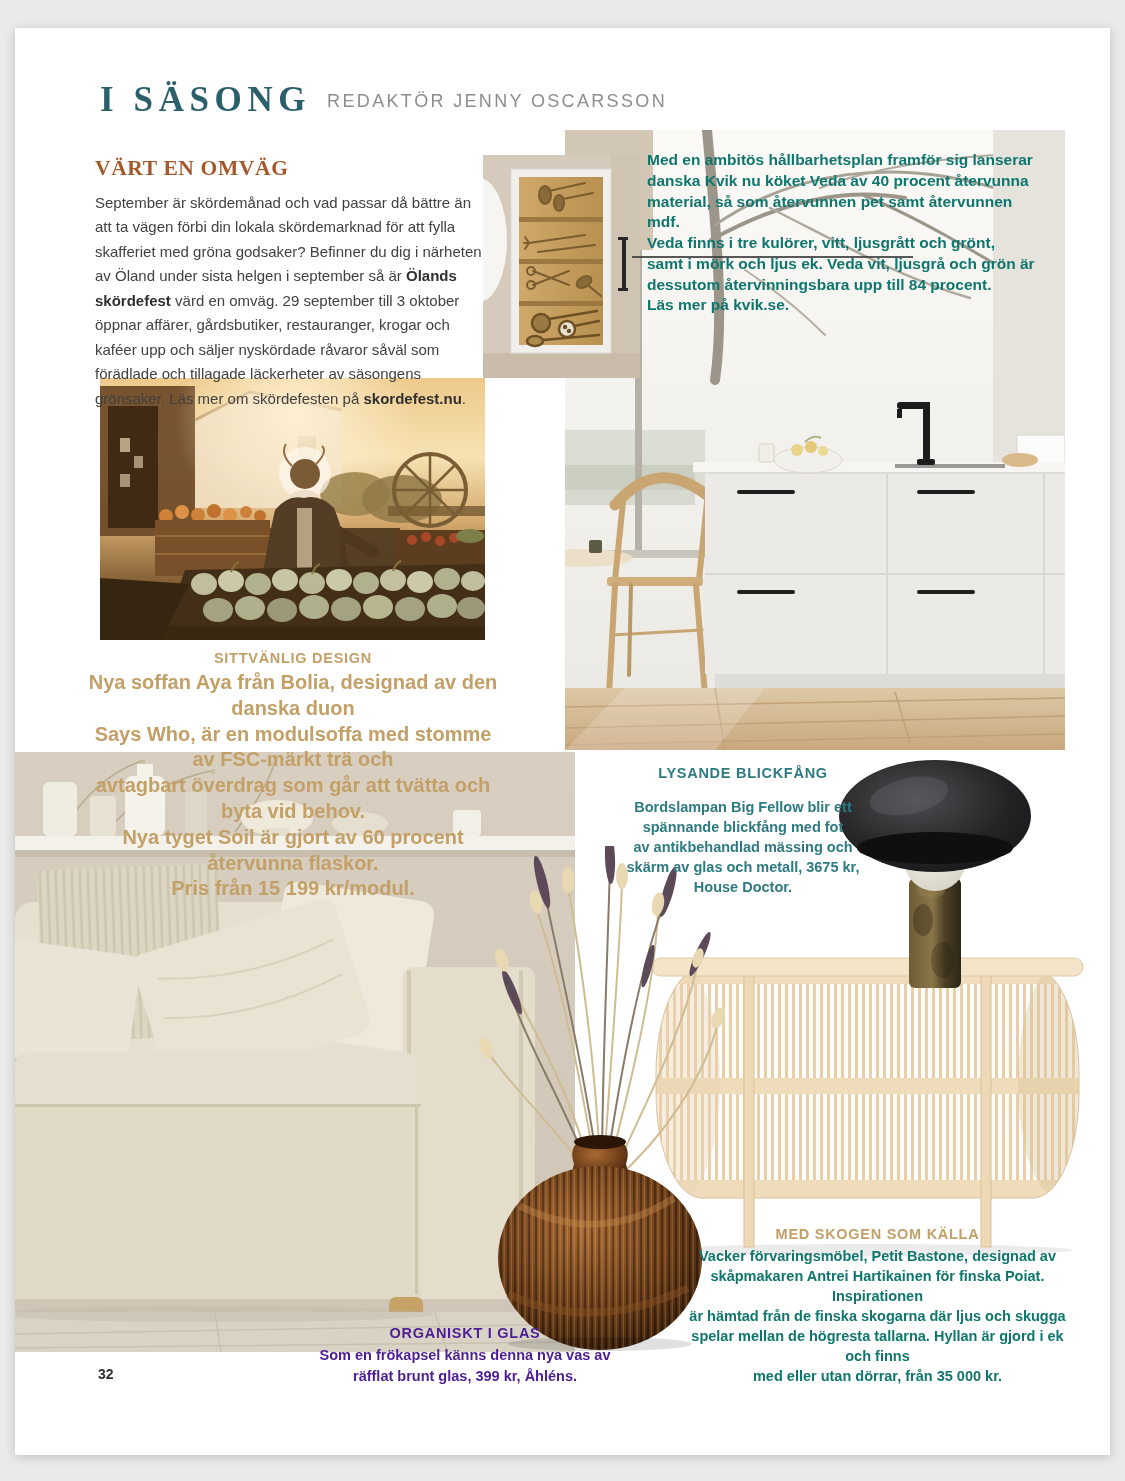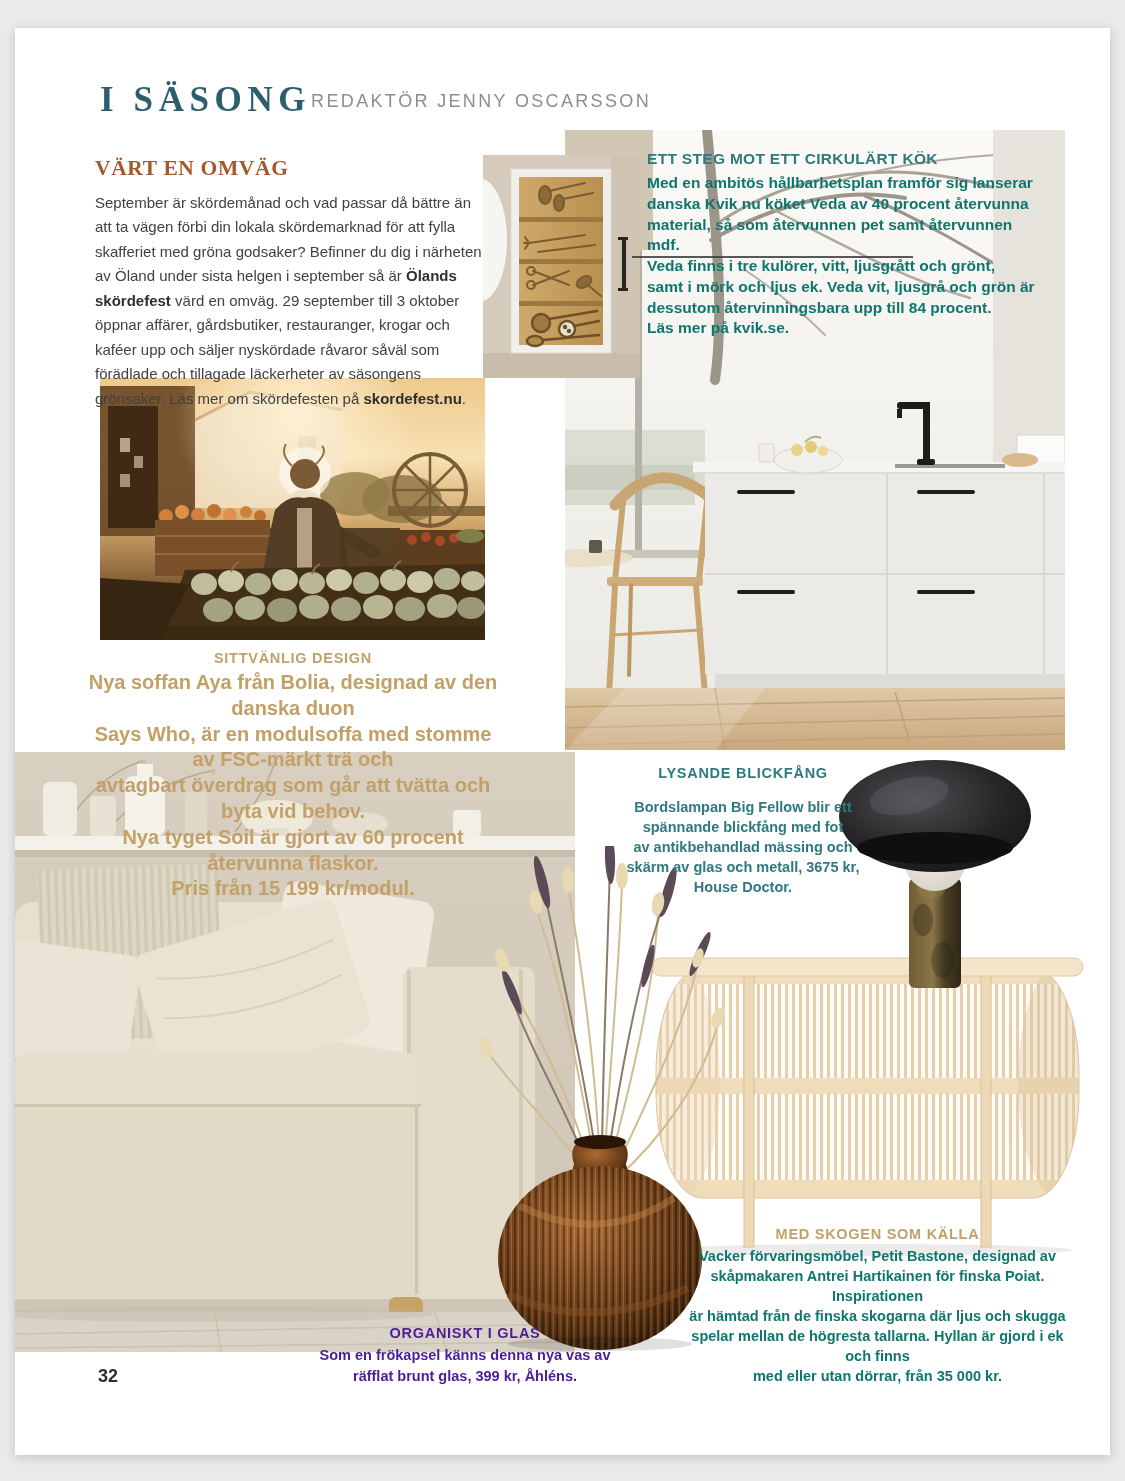--- a/index.html
+++ b/index.html
@@ -4,21 +4,21 @@
 <style>
   html,body{margin:0;padding:0;background:#eaeaea;}
   .stage{position:relative;width:1125px;height:1481px;background:#eaeaea;overflow:hidden;
          font-family:"Liberation Sans",sans-serif;}
   .page{position:absolute;left:15px;top:28px;width:1095px;height:1427px;background:#ffffff;
         box-shadow:0 2px 10px rgba(0,0,0,.18);}
   .abs{position:absolute;}
   svg{display:block;}
 
   
-  .masthead{left:85px;top:54px;display:flex;align-items:flex-end;gap:0;}
+  .masthead{left:85px;top:54px;display:flex;align-items:flex-end;gap:16px;}
   .mast-title{font-family:"Liberation Serif",serif;font-size:35px;font-weight:600;
               letter-spacing:.16em;color:#2b5f6b;line-height:1;}
   .mast-editor{font-size:18px;color:#8d8d8d;letter-spacing:.13em;padding-bottom:5px;}
 
   
   .cap{text-align:center;}
   .cap-h{font-weight:700;font-size:14.5px;letter-spacing:.05em;margin:0 0 4px 0;}
   .cap-b{font-weight:700;font-size:14.5px;line-height:1.27;white-space:pre-line;margin:0;}
   .tan{color:#c2a068;}
   .teal{color:#2e7a81;}
@@ -40,21 +40,21 @@
 
   .sittvanlig{left:73px;top:622px;width:410px;}
   .sittvanlig .cap-b{font-size:20px;line-height:1.29;}
   .lysande{left:593px;top:737px;width:270px;}
   .lysande .cap-b{font-size:14.5px;line-height:1.38;margin-top:16px;}
   .skogen{left:670px;top:1198px;width:385px;}
   .skogen .cap-b{font-size:14.5px;line-height:1.38;}
   .organiskt{left:285px;top:1297px;width:330px;}
   .organiskt .cap-b{font-size:14.5px;line-height:1.42;}
 
-  .pagenum{left:83px;top:1338px;font-size:18px;font-weight:700;color:#2e2e2e;}
+  .pagenum{left:83px;top:1338px;font-size:14px;font-weight:700;color:#2e2e2e;}
 </style>
 </head>
 <body>
 
 <div class="stage">
   <div class="page">
 
     <svg class="abs" style="left:550px;top:102px;" width="500" height="620" viewBox="0 0 500 620">
       <defs>
         <linearGradient id="kwall" x1="0" y1="0" x2="0" y2="1">
@@ -459,21 +459,20 @@
       <div class="mast-title">I SÄSONG</div>
       <div class="mast-editor">REDAKTÖR JENNY OSCARSSON</div>
     </div>
 
     <div class="abs detour">
       <h2>VÄRT EN OMVÄG</h2>
       <p><span>September är skördemånad och vad passar då bättre än att ta vägen förbi din lokala skördemarknad för att fylla skafferiet med gröna godsaker? Befinner du dig i närheten av Öland under sista helgen i september så är </span><b>Ölands skördefest</b><span> värd en omväg. 29 september till 3 oktober öppnar affärer, gårdsbutiker, restauranger, krogar och kaféer upp och säljer nyskördade råvaror såväl som förädlade och tillagade läckerheter av säsongens grönsaker. Läs mer om skördefesten på </span><b>skordefest.nu</b><span>.</span></p>
     </div>
 
     <div class="abs kok">
-      <div class="cap-h teal">ETT STEG MOT ETT CIRKULÄRT KÖK</div>
       <div class="cap-b darktx">Med en ambitös hållbarhetsplan framför sig lanserar
 danska Kvik nu köket Veda av 40 procent återvunna
 material, så som återvunnen pet samt återvunnen mdf.
 Veda finns i tre kulörer, vitt, ljusgrått och grönt,
 samt i mörk och ljus ek. Veda vit, ljusgrå och grön är
 dessutom återvinningsbara upp till 84 procent.
 Läs mer på kvik.se.</div>
     </div>
     <div class="abs kok-rule"></div>
 

